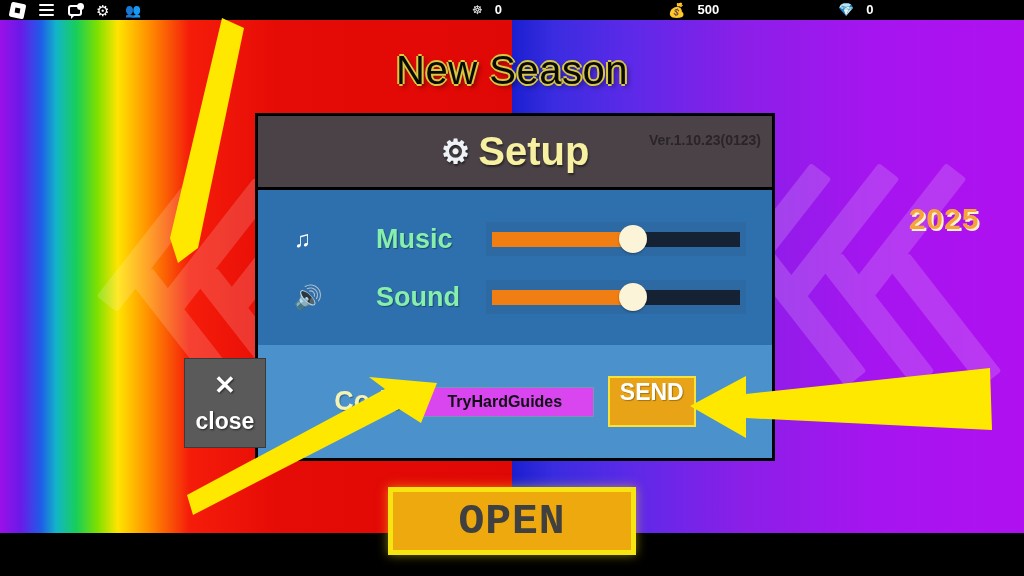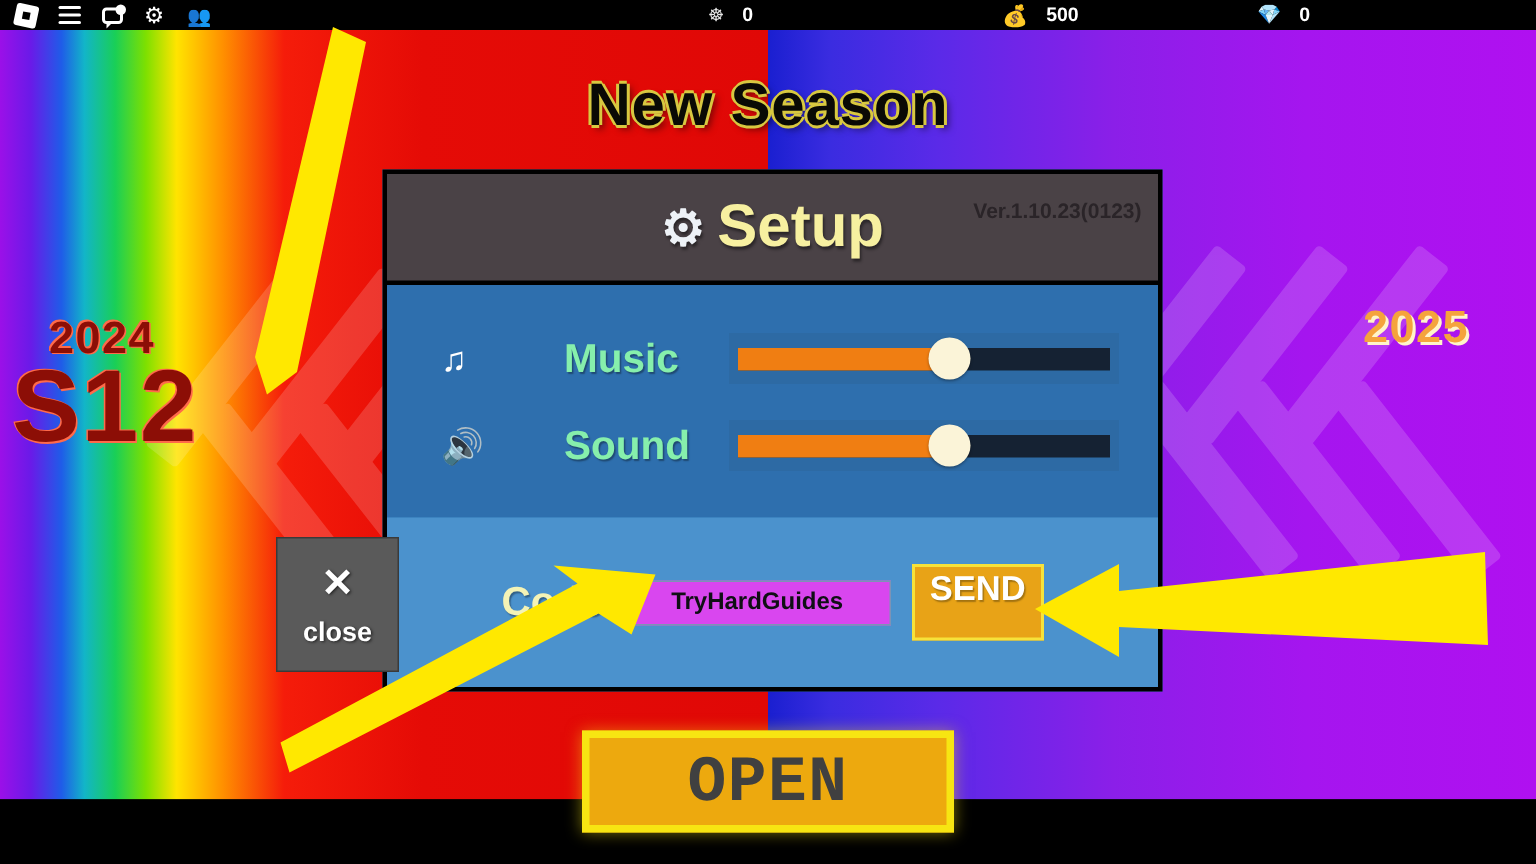--- a/index.html
+++ b/index.html
@@ -31,21 +31,21 @@
   }
   .season .yr { font-size:30px; display:block; }
   .season .sn { font-size:68px; display:block; }
   #season-left { left:8px; top:192px; width:120px; color:#8c0e06; text-shadow:1px 1px 0 #ff6a4a,-1px -1px 0 #ff6a4a; }
   #season-right { right:10px; top:185px; width:140px; }
   #season-right .yr { color:#f5a33c; text-shadow:2px 2px 0 #fff4c8; }
   #season-right .sn { color:#f7e8b0; text-shadow:2px 3px 0 #d98b2c; }
 
   #new-season {
     position:absolute; left:0; right:0; top:48px; text-align:center;
-    font-size:40px; font-weight:bold; color:#0a0a05;
+    font-size:40px; font-weight:normal; color:#0a0a05;
     text-shadow: 2px 0 0 #d8c840, -2px 0 0 #d8c840, 0 2px 0 #d8c840, 0 -2px 0 #d8c840,
                  3px 3px 5px rgba(0,0,0,.5);
     letter-spacing:.5px; user-select:none;
   }
 
   
   .topbar { position:absolute; left:0; top:0; width:1024px; height:20px; background:#000; z-index:30;
             display:flex; align-items:center; }
   .botbar { position:absolute; left:0; top:533px; width:1024px; height:43px; background:#000; z-index:10; }
 
@@ -106,21 +106,21 @@
     background:#e8a317; border:2px solid #f7e23a; color:#fff; font-size:23px; font-weight:bold;
     padding:2px 10px 21px; line-height:1.05; text-shadow:1px 1px 1px rgba(0,0,0,.3); cursor:pointer;
   }
 
   #close-btn {
     position:absolute; left:184px; top:358px; width:82px; height:90px; background:#5a5a5a;
     z-index:22; display:flex; flex-direction:column; align-items:center; justify-content:center; gap:10px;
     border:1px solid #3a3a3a; cursor:pointer;
   }
   #close-btn .x { color:#fff; font-size:26px; font-weight:bold; line-height:1; text-shadow:1px 1px 2px rgba(0,0,0,.6); }
-  #close-btn .lb { color:#fff; font-size:18px; font-weight:bold; text-shadow:1px 1px 2px rgba(0,0,0,.6); }
+  #close-btn .lb { color:#fff; font-size:23px; font-weight:bold; text-shadow:1px 1px 2px rgba(0,0,0,.6); }
 
   #open-btn {
     position:absolute; left:388px; top:487px; width:248px; height:68px;
     background:#eda90e; border:5px solid #f7e512; z-index:25;
     display:flex; align-items:center; justify-content:center; cursor:pointer;
     box-shadow:0 0 10px rgba(247,229,18,.5);
   }
   #open-btn span { color:#404040; font-size:43px; font-weight:bold; letter-spacing:1px;font-family:Liberation Mono, monospace; }
 
   
@@ -146,24 +146,20 @@
       <div class="chev">
         <span style="left:250px; top:135px; transform:rotate(38deg);"></span>
         <span style="left:285px; top:225px; transform:rotate(-38deg);"></span>
         <span style="left:318px; top:135px; transform:rotate(38deg);"></span>
         <span style="left:353px; top:225px; transform:rotate(-38deg);"></span>
         <span style="left:385px; top:135px; transform:rotate(38deg);"></span>
         <span style="left:420px; top:225px; transform:rotate(-38deg);"></span>
       </div>
     </div>
 
-    <div class="season" id="season-left">
-      <span class="yr">2024</span>
-      <span class="sn">S12</span>
-    </div>
     <div class="season" id="season-right">
       <span class="yr">2025</span>
     </div>
   </div>
 
   <div id="new-season">New Season</div>
 
   <div class="topbar">
     <div class="tb-icons">
       <span class="tb-ic roblox-ic"></span>

